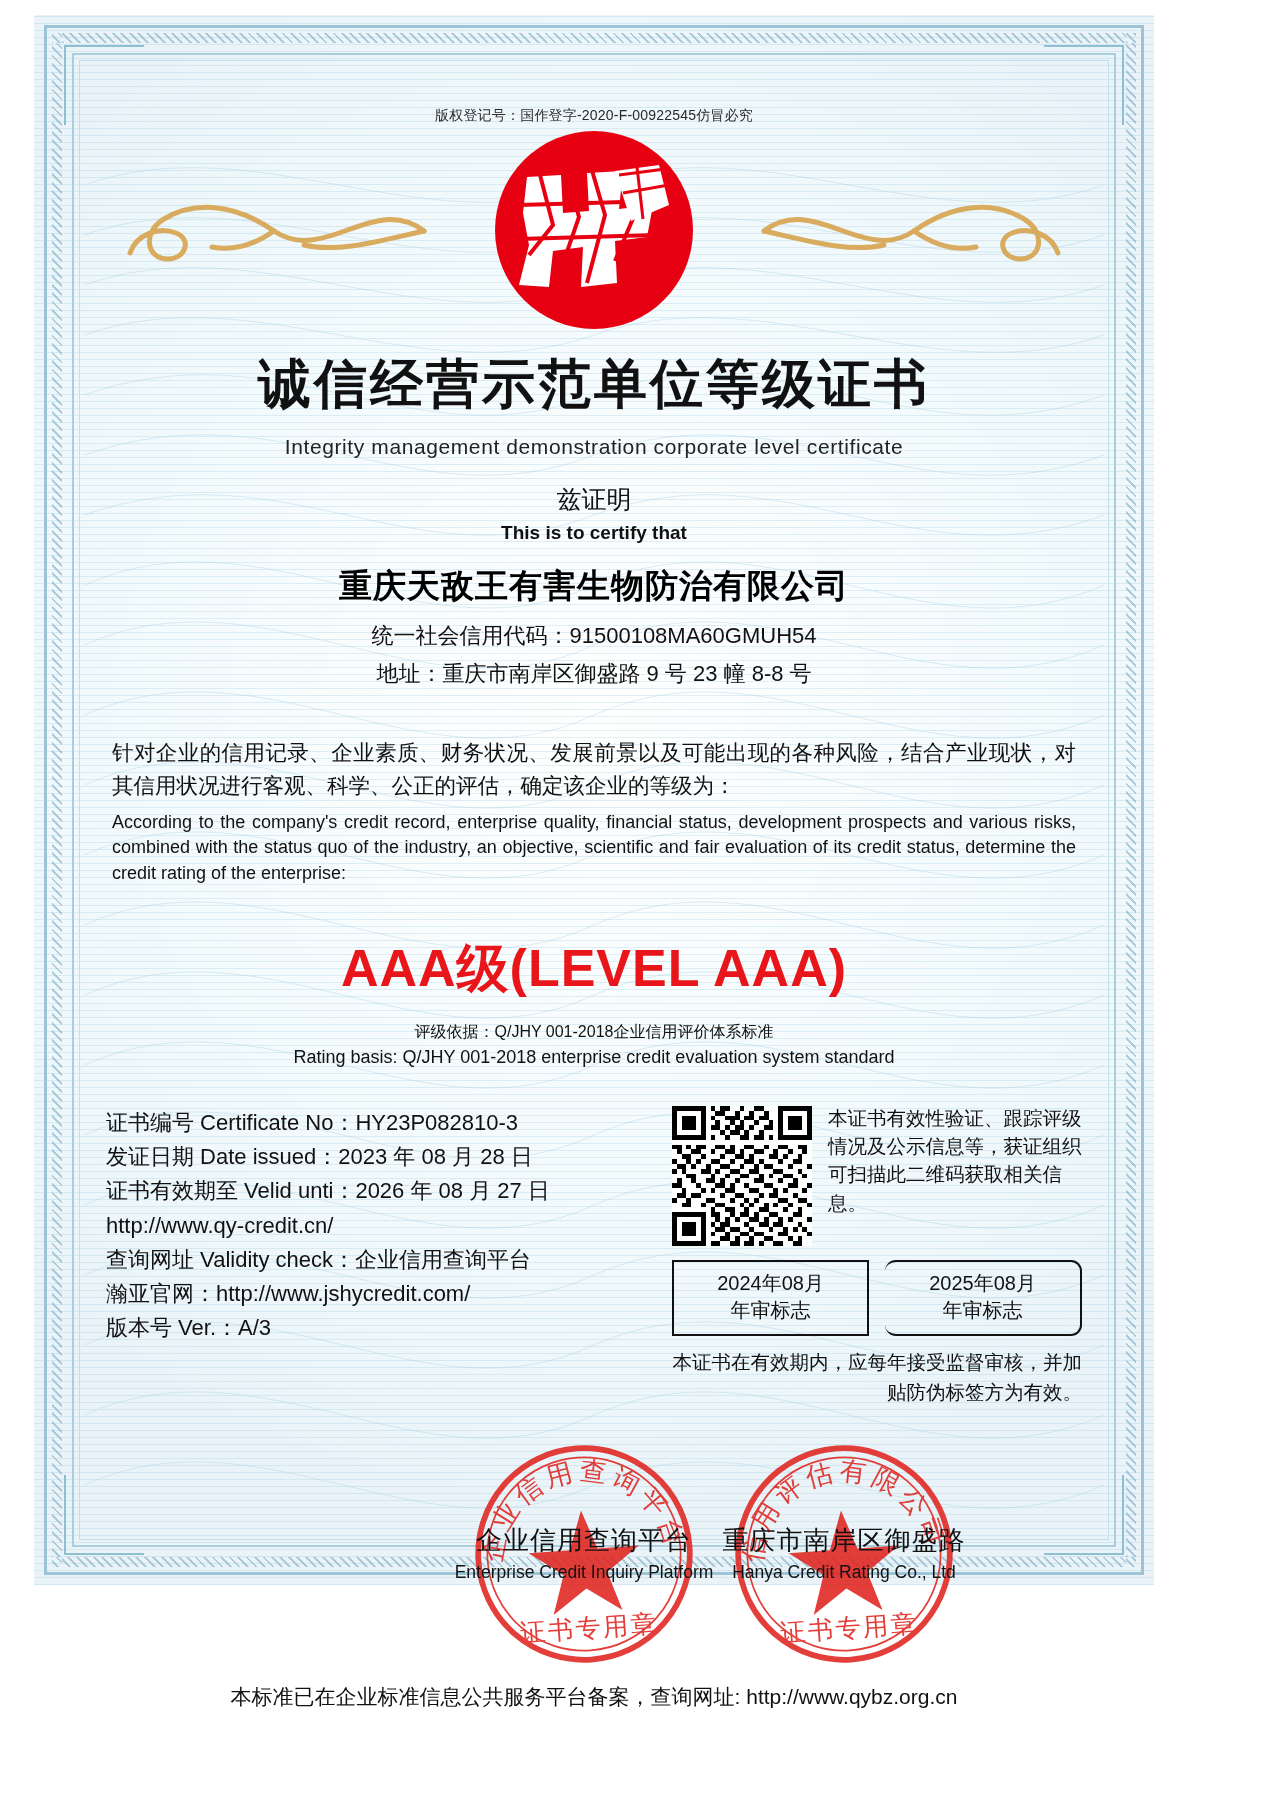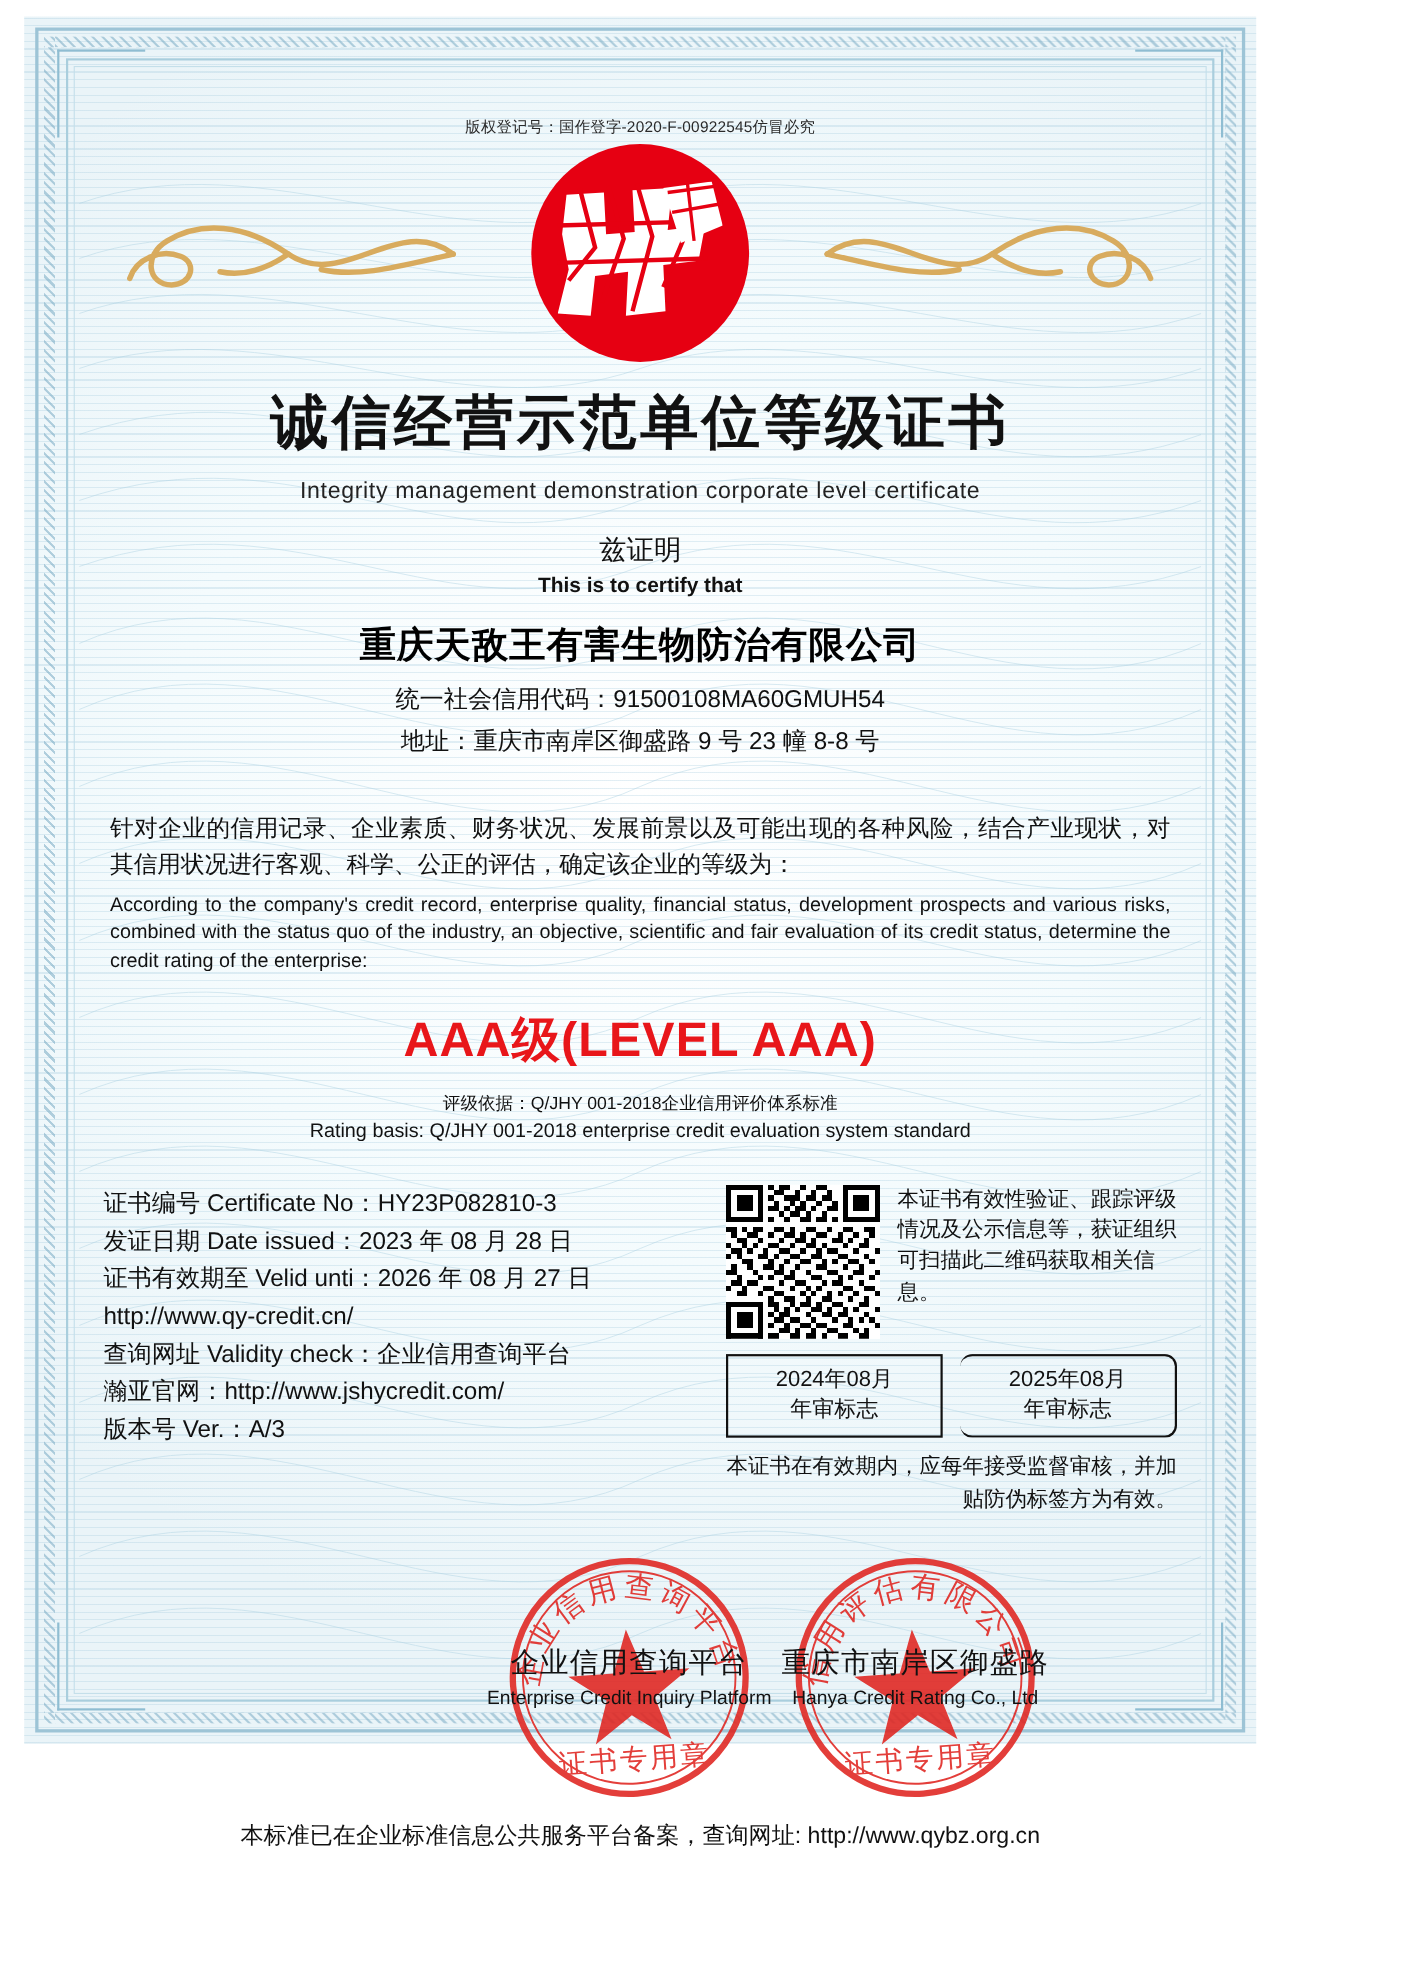--- a/index.html
+++ b/index.html
@@ -11,21 +11,21 @@
     width: 1280px;
     height: 1800px;
     font-family: "Liberation Sans", sans-serif;
     position: relative;
     overflow: hidden;
   }
 
   
   .certificate {
     position: absolute;
-    left: 0; top: 0;
+    left: 12px; top: 0;
     width: 1120px;
     height: 1570px;
     margin: 15px 0 0 22px;
     background:
       repeating-linear-gradient(
         0deg,
         rgba(160, 200, 220, 0.30) 0px,
         rgba(160, 200, 220, 0.30) 1px,
         rgba(255,255,255,0) 1px,
         rgba(255,255,255,0) 7px
@@ -187,24 +187,24 @@
   }
   .para-en {
     font-size: 18px;
     color: #111;
     line-height: 1.42;
     margin-top: 6px;
     text-align: justify;
   }
 
   .level {
-    font-size: 44px;
+    font-size: 52px;
     font-weight: bold;
     color: #e8161a;
-    margin-top: 30px;
+    margin-top: 48px;
     letter-spacing: 1px;
   }
   .basis-cn {
     font-size: 16px;
     color: #111;
     margin-top: 18px;
   }
   .basis-en {
     font-size: 18px;
     color: #111;

